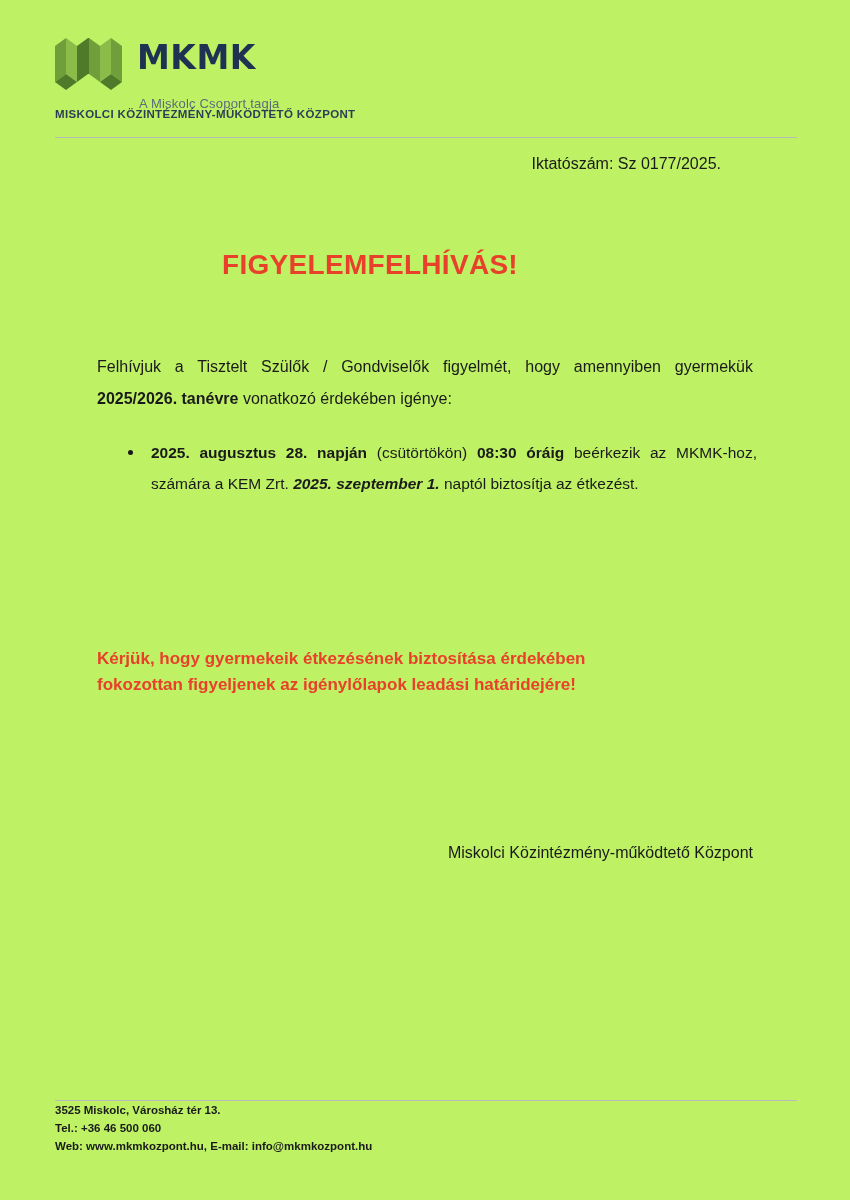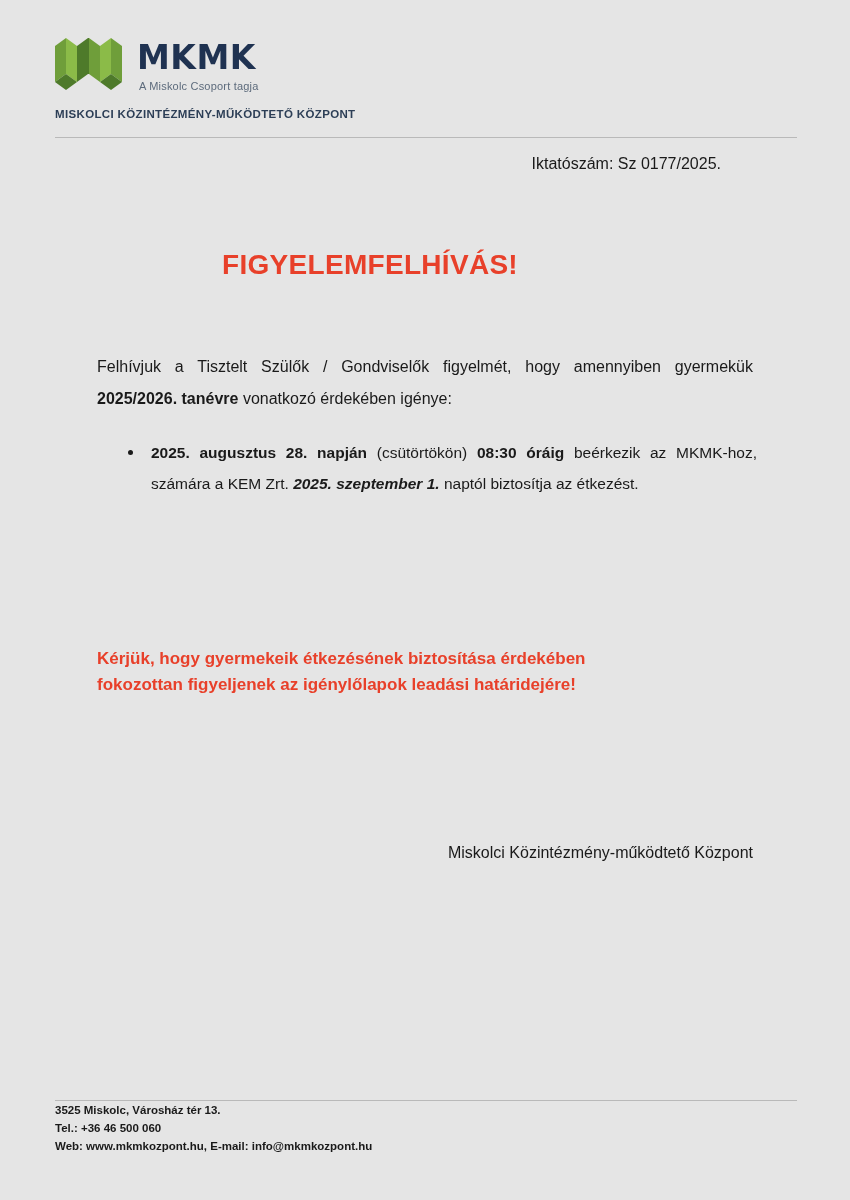--- a/index.html
+++ b/index.html
@@ -9,21 +9,21 @@
     background: #ffffff;
   }
   body {
     font-family: "Liberation Sans", sans-serif;
     color: #1a1a1a;
   }
   .page {
     position: relative;
     width: 850px;
     height: 1200px;
-    background: #e5e5e5;
+    background: #bef264;
     overflow: hidden;
     box-sizing: border-box;
   }
 
   
   .letterhead {
     position: absolute;
     left: 0;
     top: 0;
     width: 850px;
@@ -51,24 +51,24 @@
   .wordmark {
     font-family: "DejaVu Sans", sans-serif;
     font-size: 33px;
     font-weight: bold;
     letter-spacing: 0.5px;
     color: #1f3251;
     line-height: 1;
   }
   .tagline {
     font-family: "Liberation Sans", sans-serif;
-    font-size: 11px;
+    font-size: 13px;
     color: #5d6b7c;
     letter-spacing: 0.2px;
-    margin-top: 6px;
+    margin-top: 22px;
     margin-left: 2px;
   }
   .org-name {
     position: absolute;
     left: 55px;
     top: 108px;
     font-family: "Liberation Sans", sans-serif;
     font-size: 11.5px;
     font-weight: bold;
     letter-spacing: 0.35px;

